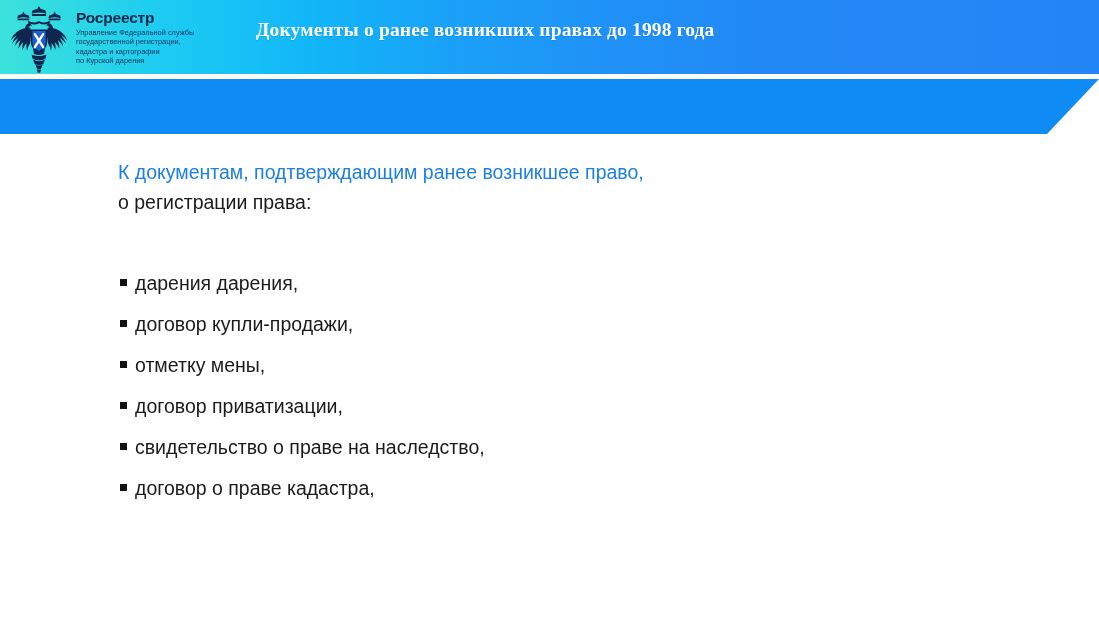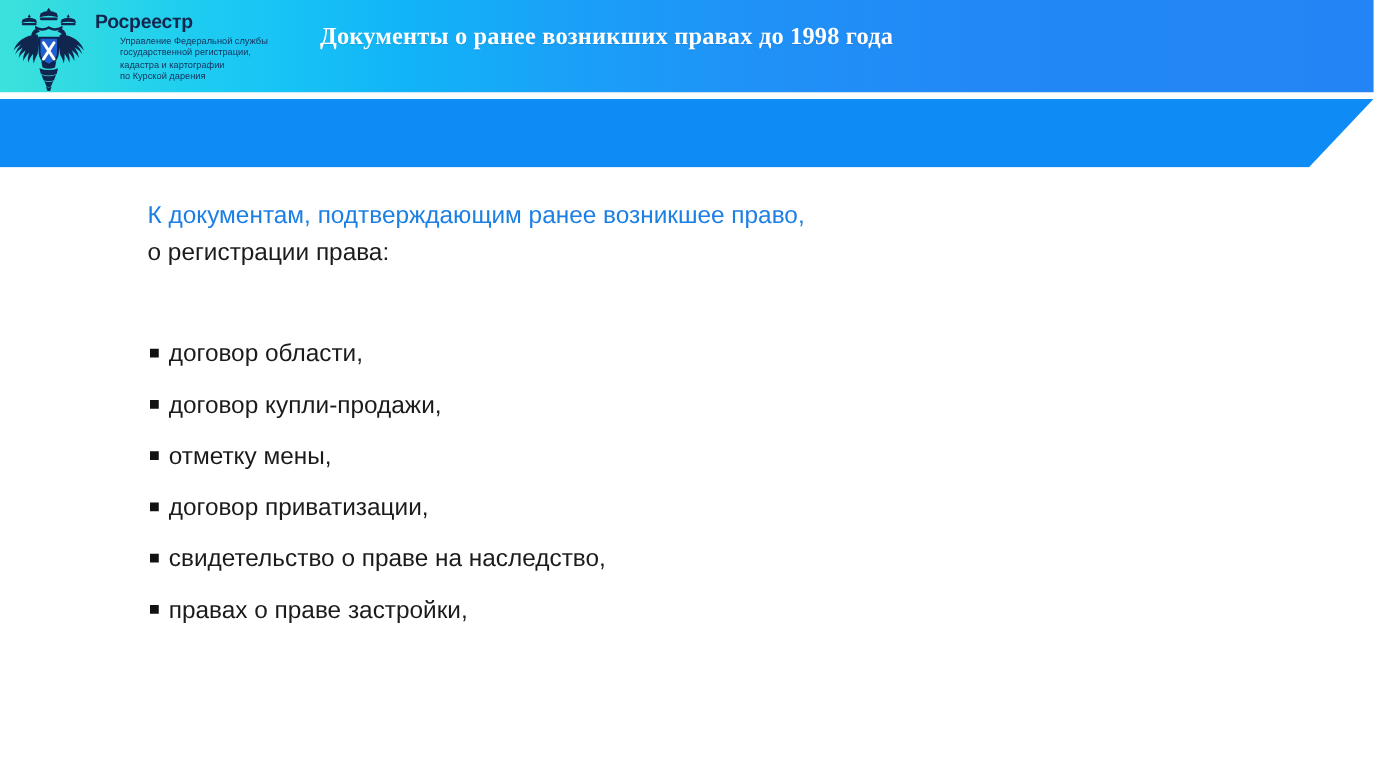--- a/index.html
+++ b/index.html
@@ -92,21 +92,20 @@
     font-weight: bold;
     letter-spacing: -0.2px;
     margin-bottom: 2px;
     white-space: nowrap;
   }
   .logo-sub {
     color: #16305c;
     font-size: 7.4px;
     line-height: 9.6px;
     white-space: nowrap;
-    margin-left: 20px;
   }
 
   
   .header-title {
     position: absolute;
     left: 256px;
     top: 19px;
     width: 600px;
     color: #ffffff;
     font-size: 19.5px;
@@ -235,37 +234,37 @@
 <div class="content">
 
   <div class="intro">
     <div class="intro-line accent">К документам, подтверждающим ранее возникшее право,</div>
     <div class="intro-line">о регистрации права:</div>
   </div>
 
   <ul class="bullet-list">
     <li class="bullet-item">
       <span class="bullet-marker"></span>
-      <span>договор области,</span>
+      <span>дарения дарения,</span>
     </li>
     <li class="bullet-item">
       <span class="bullet-marker"></span>
       <span>договор купли-продажи,</span>
     </li>
     <li class="bullet-item">
       <span class="bullet-marker"></span>
       <span>отметку мены,</span>
     </li>
     <li class="bullet-item">
       <span class="bullet-marker"></span>
       <span>договор приватизации,</span>
     </li>
     <li class="bullet-item">
       <span class="bullet-marker"></span>
       <span>свидетельство о праве на наследство,</span>
     </li>
     <li class="bullet-item">
       <span class="bullet-marker"></span>
-      <span>правах о праве застройки,</span>
+      <span>договор о праве кадастра,</span>
     </li>
   </ul>
 
 </div>
 
 </body></html>

